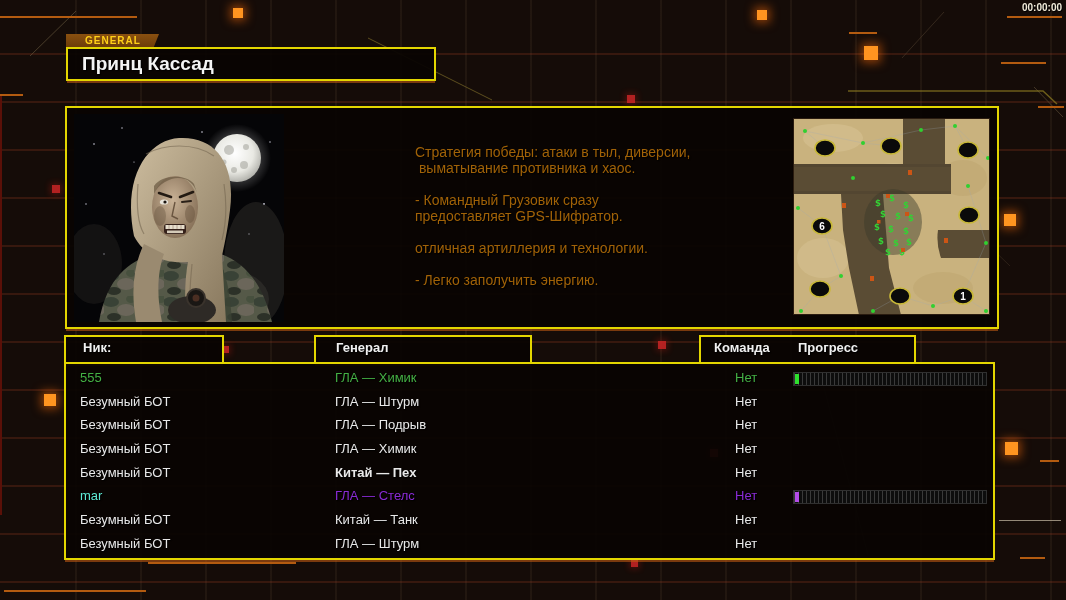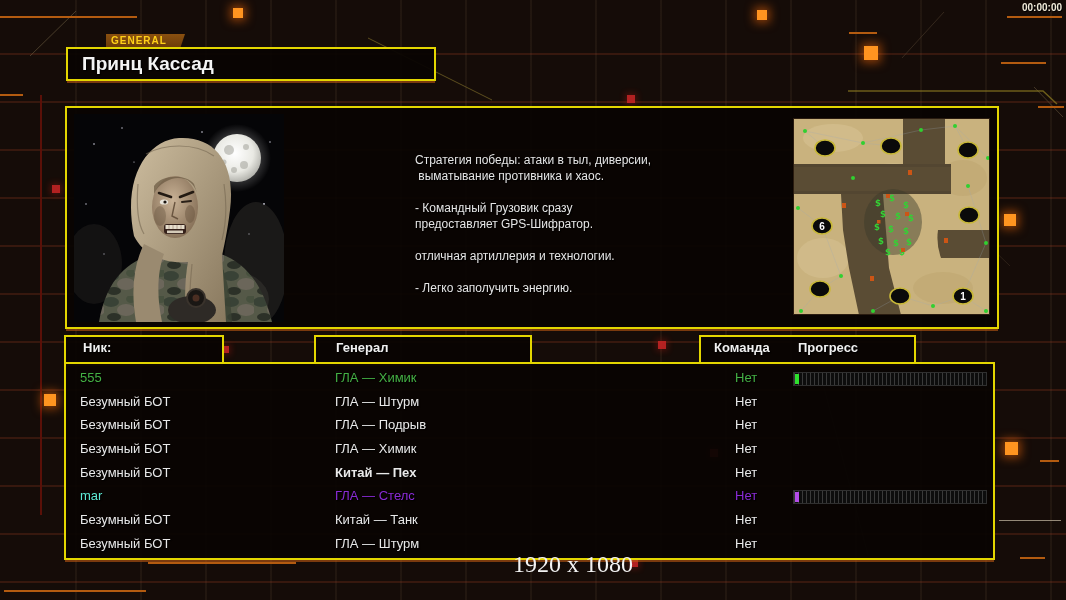--- a/index.html
+++ b/index.html
@@ -5,44 +5,44 @@
   html,body{margin:0;padding:0;background:#000;}
   #screen{
     position:relative;width:1066px;height:600px;overflow:hidden;
     font-family:"Liberation Sans",sans-serif;
     background-color:#150c08;
     background-image:
       repeating-linear-gradient(to bottom, transparent 0 46px, rgba(190,70,40,.20) 46px 48px),
       repeating-linear-gradient(to right, transparent 0 63px, rgba(190,150,110,.08) 63px 65px);
     background-position:0 7px, 12px 0;
   }
-  .abs{position:absolute;margin-left:40px;}
+  .abs{position:absolute;}
   
   .ybox{
     position:absolute;border:2px solid #e3d600;background:rgba(8,4,2,.94);
     box-shadow:0 3px 0 -1px rgba(190,90,18,.6);
   }
   
   #status-left{left:3px;top:2px;font-size:9px;font-weight:bold;letter-spacing:0;white-space:pre;}
   #status-left span{margin-right:4px;}
   #timer{right:4px;top:2px;font-size:10px;font-weight:bold;color:#f0ead8;text-shadow:1px 1px 0 #000;}
   
   #general-tab{
     left:66px;top:34px;width:74px;height:14px;
     background:linear-gradient(#8a5010,#6b3b08);
     color:#ffd018;font-size:10px;font-weight:bold;letter-spacing:1px;
-    padding-left:5px;line-height:14px;clip-path:polygon(0 0,100% 0,94% 100%,0 100%);
+    padding-left:19px;line-height:14px;clip-path:polygon(0 0,100% 0,94% 100%,0 100%);
   }
   #title-box{left:66px;top:47px;width:366px;height:30px;}
   #page-title{color:#f4f4f4;font-size:19px;font-weight:bold;line-height:30px;padding-left:14px;
     text-shadow:1px 1px 1px #000;}
   
   #main-box{left:65px;top:106px;width:930px;height:219px;}
   #portrait{position:absolute;left:7px;top:6px;width:210px;height:208px;background:#060608;}
-  #strategy-text{position:absolute;left:348px;top:44px;width:330px;color:#e5e5e5;font-size:12px;}
+  #strategy-text{position:absolute;left:348px;top:36px;width:330px;color:#a16207;font-size:14px;}
   .strategy-line{min-height:16px;line-height:16px;white-space:pre;text-shadow:1px 1px 1px #000;}
   #minimap{position:absolute;left:726px;top:10px;width:197px;height:197px;}
   
   .hdr-text{color:#f0f0f0;font-size:13px;font-weight:bold;line-height:22px;text-shadow:1px 1px 1px #000;}
   #hdr-nick{left:64px;top:335px;width:156px;height:25px;}
   #hdr-general{left:314px;top:335px;width:214px;height:25px;}
   #hdr-team-progress{left:699px;top:335px;width:213px;height:25px;}
   
   #table-box{left:64px;top:362px;width:927px;height:194px;}
   #player-list{position:absolute;left:0;top:2px;right:0;bottom:0;}
@@ -392,14 +392,13 @@
 
   <div class="prow">
     <div class="pcell c-nick" style="color: rgb(233, 233, 233);">Безумный БОТ</div>
     <div class="pcell c-general" style="color: rgb(233, 233, 233);">ГЛА — Штурм</div>
     <div class="pcell c-team" style="color: rgb(233, 233, 233);">Нет</div>
 
   </div>
 </div>
   </div>
 
-  <div id="footer-res" class="abs">1920 x 1080</div>
 </div>
 
 </body></html>

